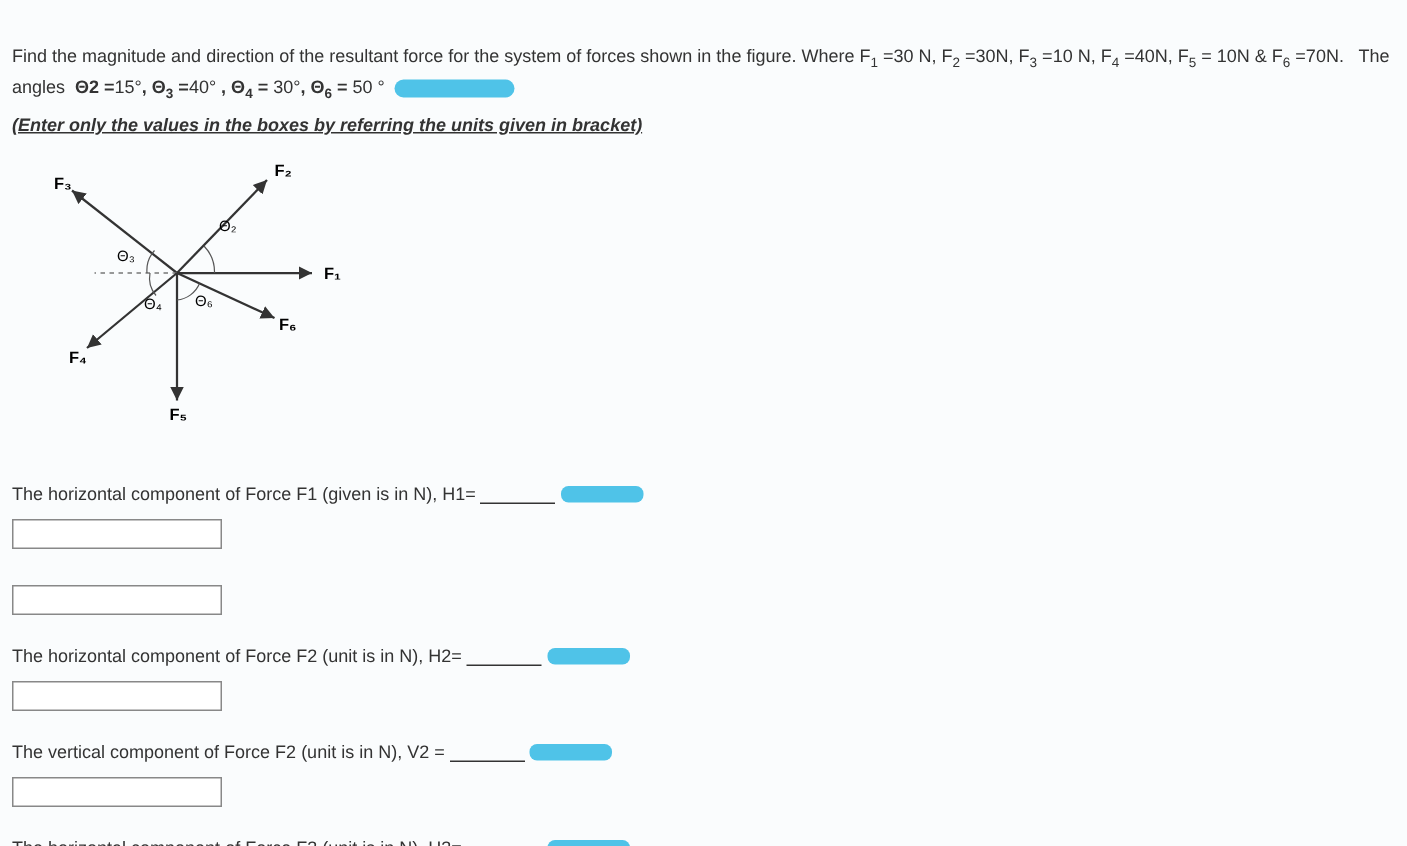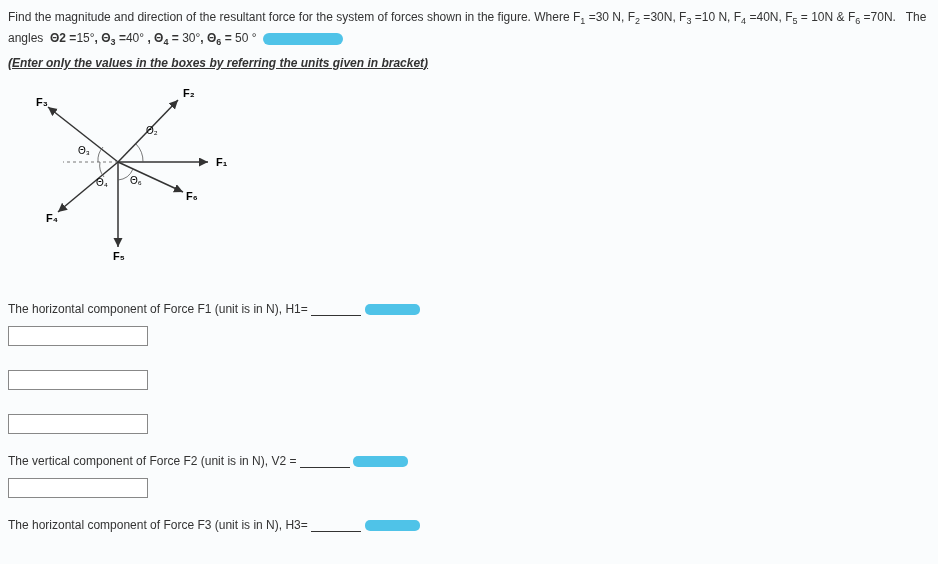--- a/index.html
+++ b/index.html
@@ -6,20 +6,21 @@
     body {
       font-family: Arial, sans-serif;
       font-size: 12px;
       background: #fafcfd;
       padding: 8px;
       color: #333;
     }
     .problem-text {
       margin-bottom: 4px;
       line-height: 1.5;
+      margin-top: 20px;
     }
     .instruction {
       text-decoration: underline;
       font-weight: bold;
       margin-bottom: 12px;
       margin-top: 6px;
       font-style: italic;
     }
     .scribble {
       display: inline-block;
@@ -115,32 +116,37 @@
 
     <path d="M 125 80 A 25 25 0 0 0 118 62" fill="none" stroke="#555" stroke-width="0.8"></path>
     <path d="M 80 80 A 20 20 0 0 1 85 65" fill="none" stroke="#555" stroke-width="0.8"></path>
     <path d="M 82 80 A 18 18 0 0 0 86 95" fill="none" stroke="#555" stroke-width="0.8"></path>
     <path d="M 100 98 A 18 18 0 0 0 115 87" fill="none" stroke="#555" stroke-width="0.8"></path>
   </svg>
 </div>
 
 <div class="question-block">
   <div class="question-line">
-    <span>The horizontal component of Force F1 (unit is in N), H1=</span>
+    <span>The horizontal component of Force F1 (given is in N), H1=</span>
     <span class="fill-blank"></span>
     <span class="scribble-small"></span>
   </div>
   <input type="text" class="answer-input" style="">
 </div>
 
 <div class="question-block">
   <input type="text" class="answer-input" style="">
 </div>
 
 <div class="question-block">
+  <div class="question-line">
+    <span>The horizontal component of Force F2 (unit is in N), H2=</span>
+    <span class="fill-blank"></span>
+    <span class="scribble-small"></span>
+  </div>
   <input type="text" class="answer-input" style="">
 </div>
 
 <div class="question-block">
   <div class="question-line">
     <span>The vertical component of Force F2 (unit is in N), V2 =</span>
     <span class="fill-blank"></span>
     <span class="scribble-small"></span>
   </div>
   <input type="text" class="answer-input" style="">

